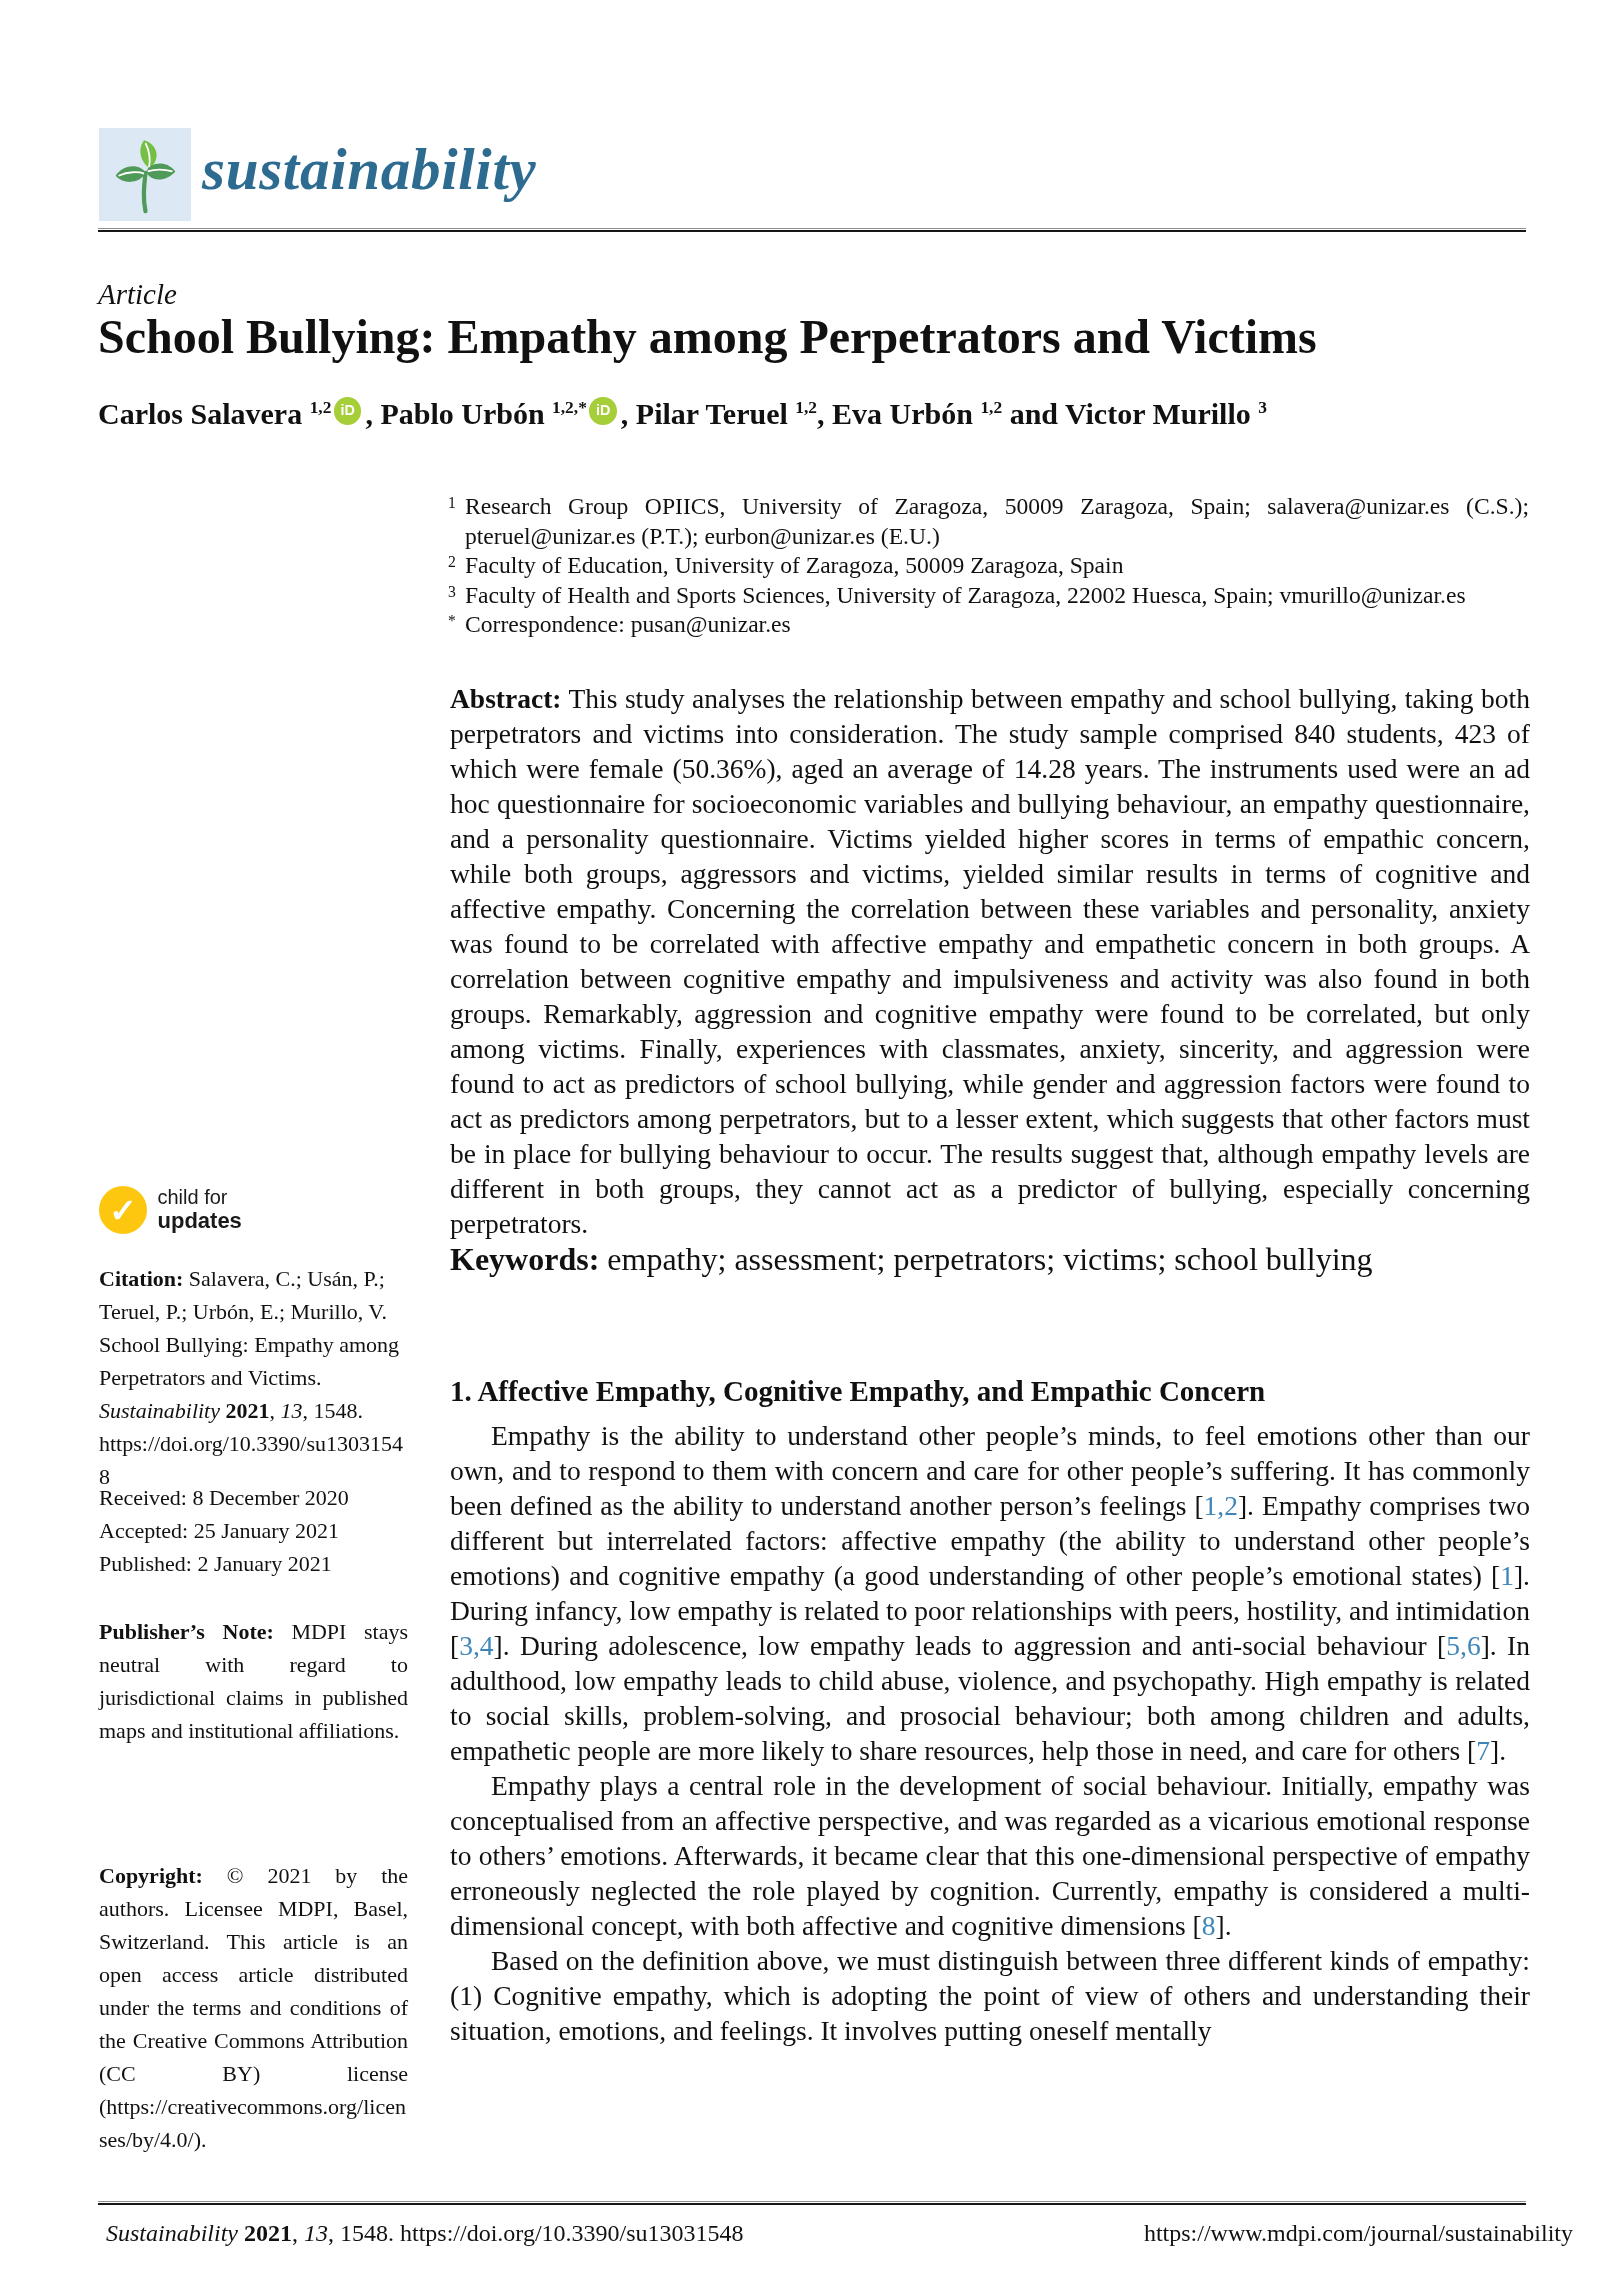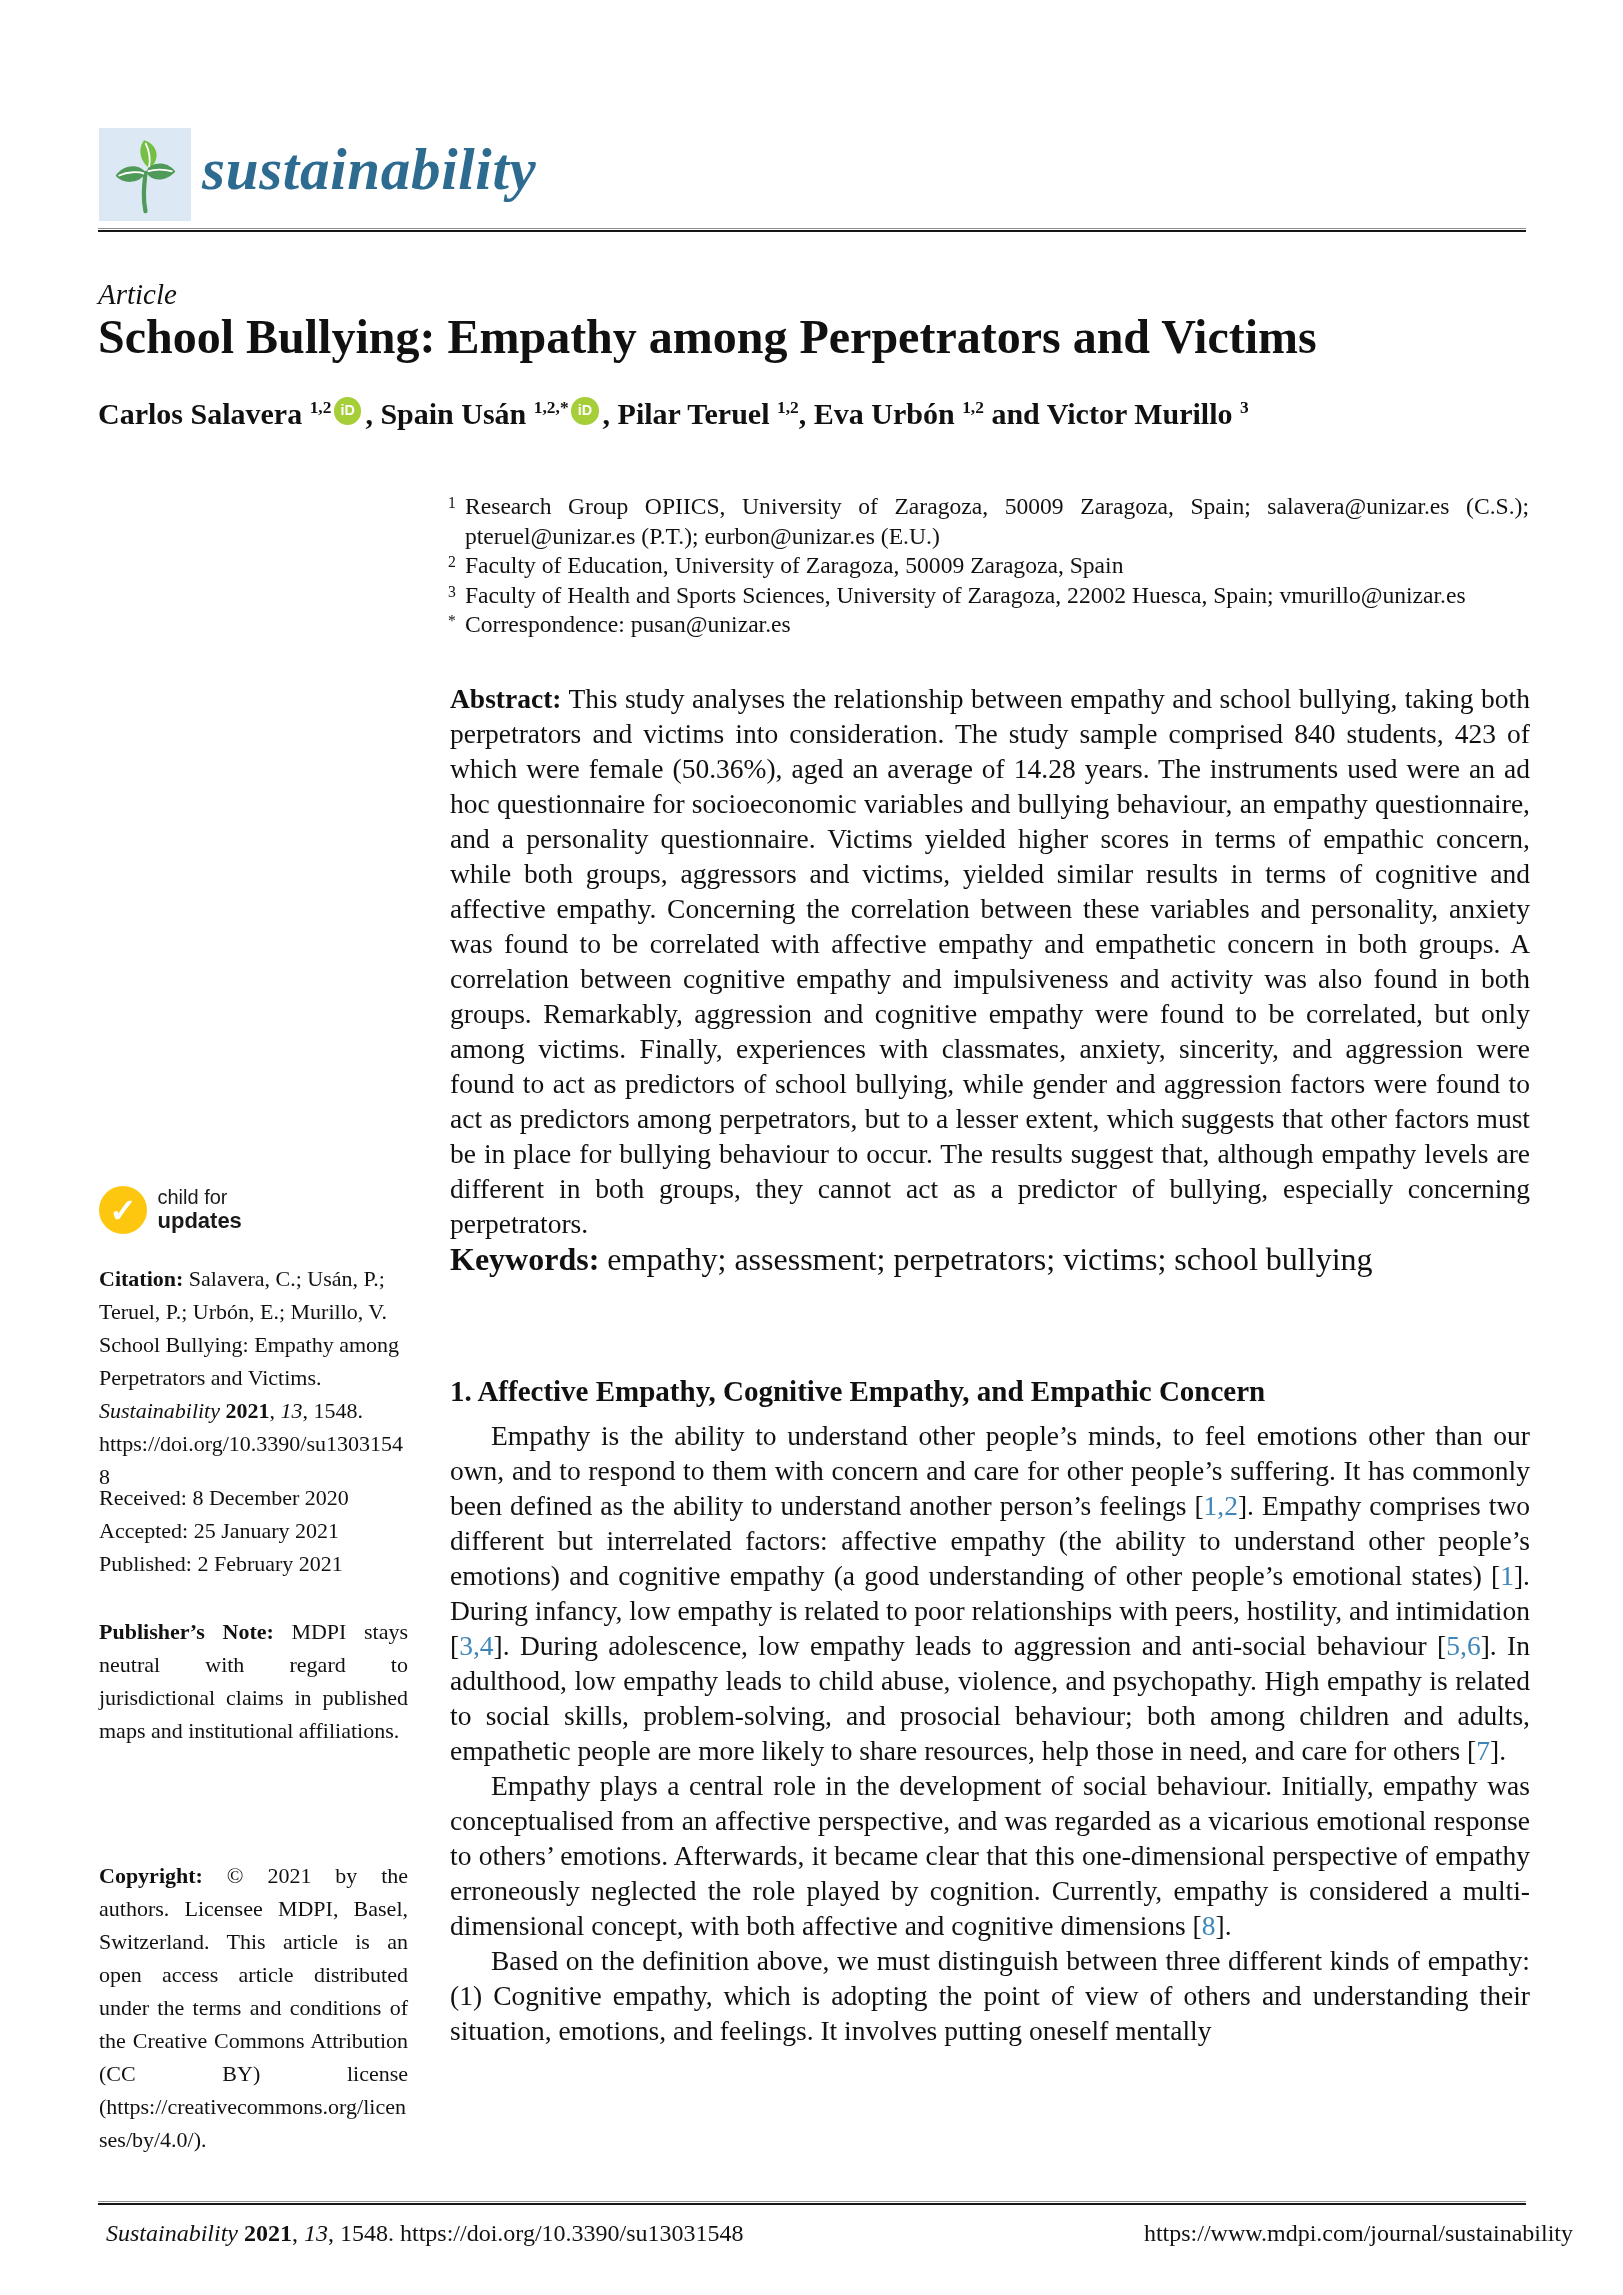--- a/index.html
+++ b/index.html
@@ -77,21 +77,21 @@
       <path d="M12 56 C26 50 40 50 48 53" stroke="#ffffff" stroke-width="2.5" fill="none"></path>
       <path d="M92 50 C78 32 56 38 51 50 C56 64 78 66 92 50 Z" fill="#4f9a58"></path>
       <path d="M88 50 C74 46 62 47 53 50" stroke="#ffffff" stroke-width="2.5" fill="none"></path>
     </svg>
   </div>
   <div class="journal-name">sustainability</div>
   <div class="rule header-rule"></div>
 
   <div class="article-type">Article</div>
   <h1 class="title">School Bullying: Empathy among Perpetrators and Victims</h1>
-  <div class="authors"><span>Carlos Salavera </span><span class="seg-sup">1,2</span><span class="seg-orcid">iD</span><span>, Spain Usán </span><span class="seg-sup">1,2,*</span><span class="seg-orcid">iD</span><span>, Pilar Teruel </span><span class="seg-sup">1,2</span><span>, Eva Urbón </span><span class="seg-sup">1,2</span><span> and Victor Murillo </span><span class="seg-sup">3</span></div>
+  <div class="authors"><span>Carlos Salavera </span><span class="seg-sup">1,2</span><span class="seg-orcid">iD</span><span>, Pablo Urbón </span><span class="seg-sup">1,2,*</span><span class="seg-orcid">iD</span><span>, Pilar Teruel </span><span class="seg-sup">1,2</span><span>, Eva Urbón </span><span class="seg-sup">1,2</span><span> and Victor Murillo </span><span class="seg-sup">3</span></div>
 
   <section class="affiliations">
     <div class="affil-row">
       <span class="affil-sup">1</span>
       <span class="affil-text">Research Group OPIICS, University of Zaragoza, 50009 Zaragoza, Spain; salavera@unizar.es (C.S.); pteruel@unizar.es (P.T.); eurbon@unizar.es (E.U.)</span>
     </div>
     <div class="affil-row">
       <span class="affil-sup">2</span>
       <span class="affil-text">Faculty of Education, University of Zaragoza, 50009 Zaragoza, Spain</span>
     </div>
@@ -123,21 +123,21 @@
   </div>
 
   <div class="side-block side-citation">
     <span class="inline-label">Citation:</span>
     <span><span>Salavera, C.; Usán, P.; Teruel, P.; Urbón, E.; Murillo, V. School Bullying: Empathy among Perpetrators and Victims. </span><span class="seg-i">Sustainability </span><span class="seg-b">2021</span><span>, </span><span class="seg-i">13</span><span>, 1548. </span><span class="seg-link">https://doi.org/10.3390/su13031548</span></span>
   </div>
 
   <div class="side-block side-dates">
     <div>Received: 8 December 2020</div>
     <div>Accepted: 25 January 2021</div>
-    <div>Published: 2 February 2021</div>
+    <div>Published: 2 January 2021</div>
   </div>
 
   <div class="side-block side-note">
     <span class="inline-label">Publisher’s Note:</span>
     <span>MDPI stays neutral with regard to jurisdictional claims in published maps and institutional affiliations.</span>
   </div>
 
   <div class="side-block side-copyright">
     <span class="inline-label">Copyright:</span>
     <span>© 2021 by the authors. Licensee MDPI, Basel, Switzerland. This article is an open access article distributed under the terms and conditions of the Creative Commons Attribution (CC BY) license (https://creativecommons.org/licenses/by/4.0/).</span>

